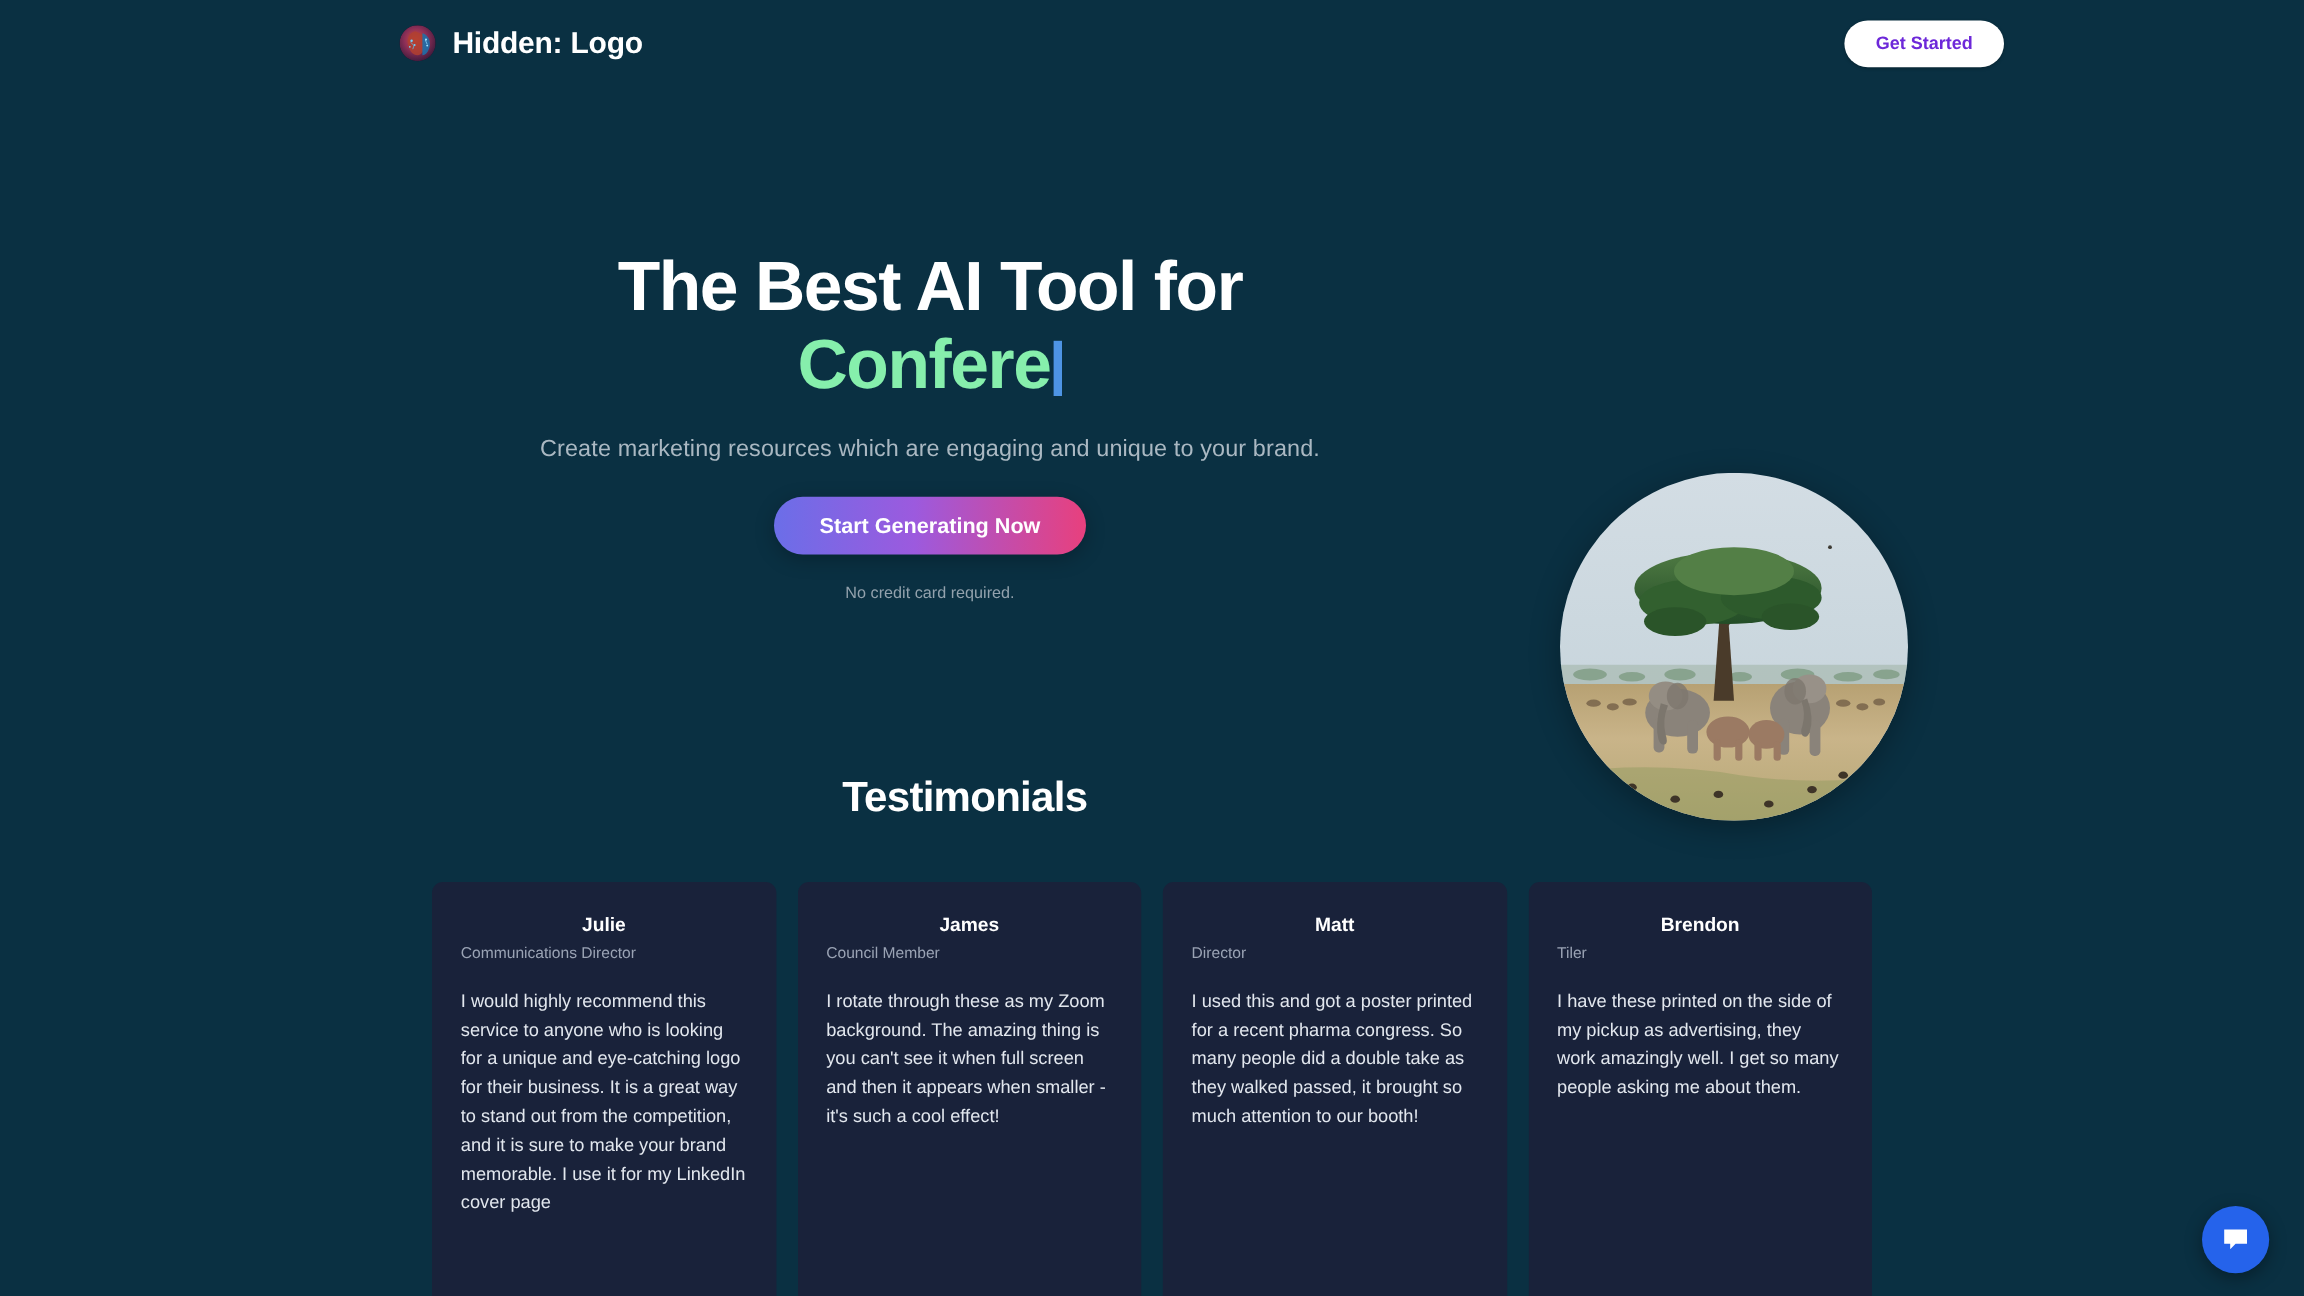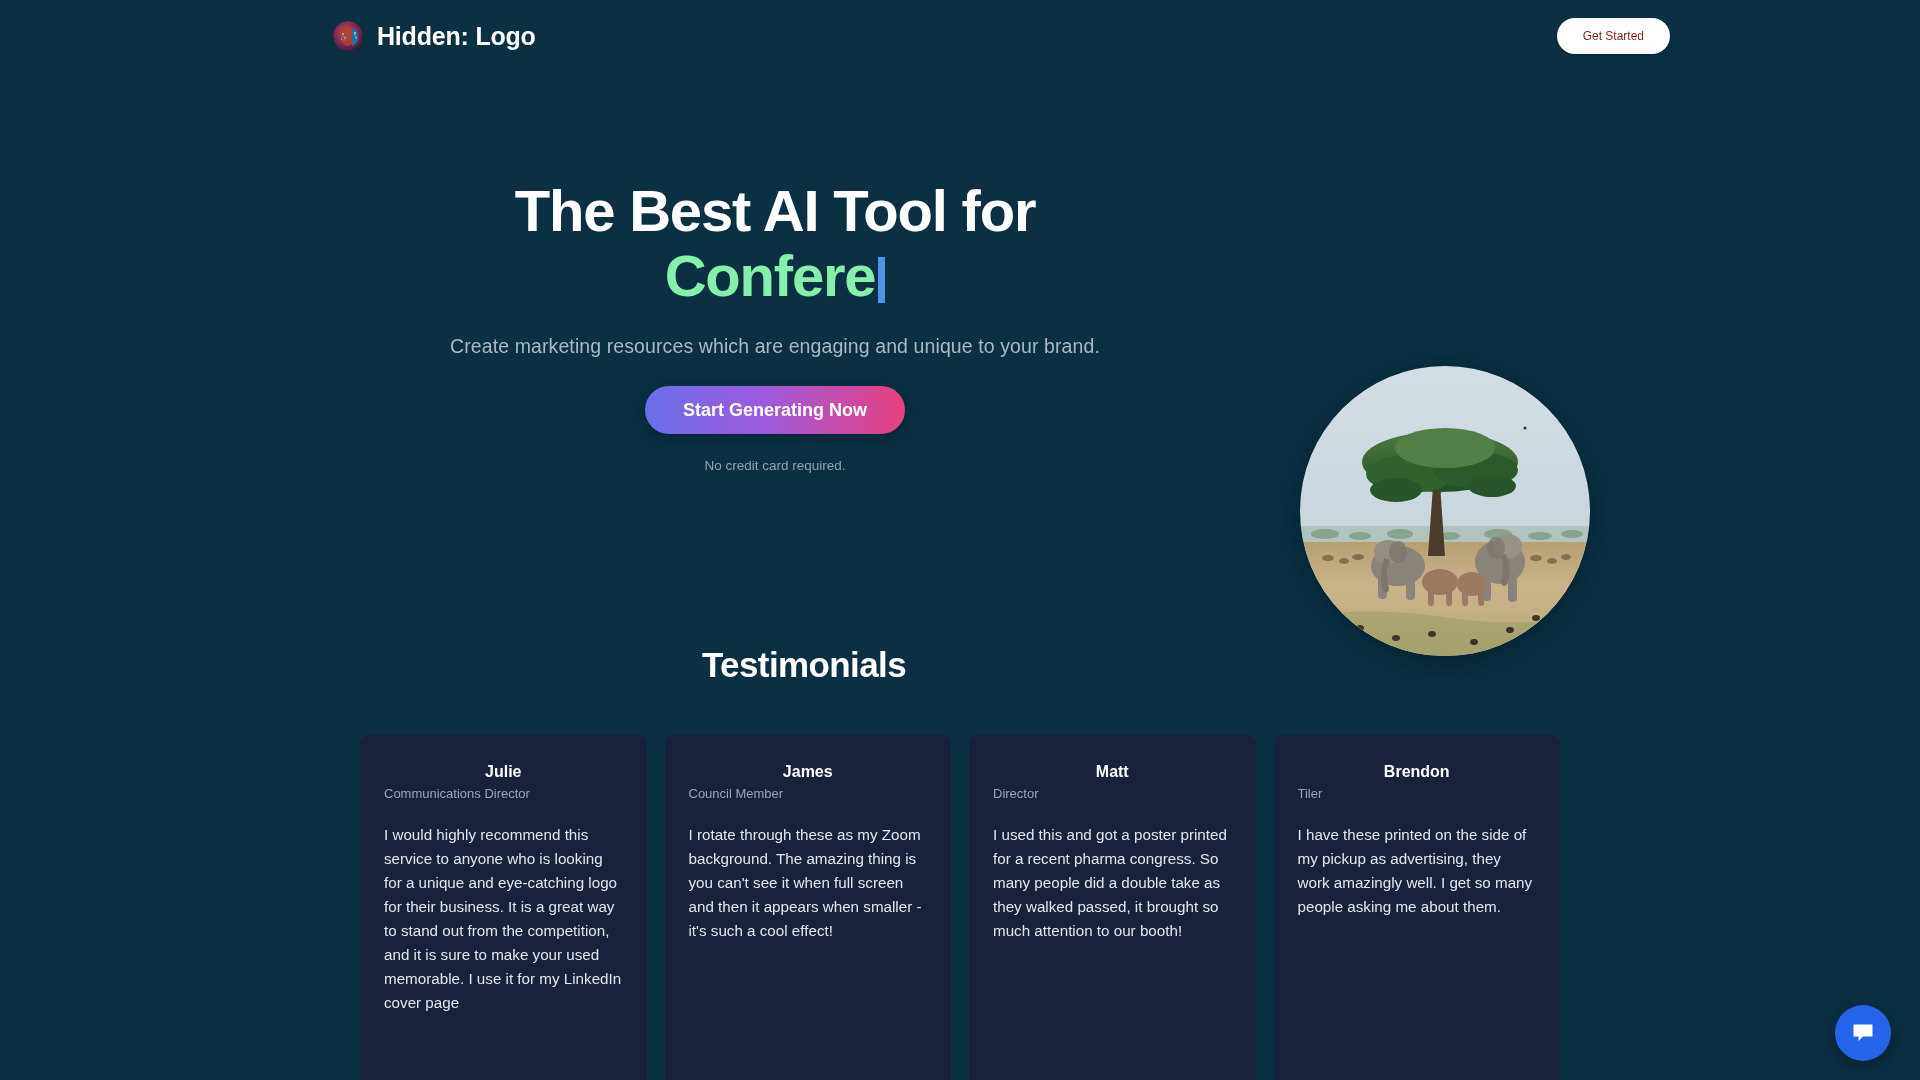--- a/index.html
+++ b/index.html
@@ -22,31 +22,31 @@
     width:30px; height:30px; border-radius:50%;
     overflow:hidden; flex:none; position:relative;
     background:#2a1530;
   }
   .brand-mark svg{ display:block; width:100%; height:100%; }
   .brand-title{
     font-size:25px; font-weight:700; color:#ffffff; letter-spacing:-0.2px;
     white-space:nowrap;
   }
   .get-started{
-    background:#ffffff; color:#7f1d1d;
+    background:#ffffff; color:#6d28d9;
     border:none; border-radius:999px;
     font-family:"Liberation Sans", sans-serif;
-    font-size:12px; font-weight:400;
+    font-size:15px; font-weight:700;
     padding:12px 26px; cursor:pointer; line-height:1;
     box-shadow:0 1px 3px rgba(0,0,0,.25);
   }
 
   
   .hero{
-    position:absolute; top:154px; left:0; width:1644px; height:420px;
+    position:absolute; top:182px; left:0; width:1644px; height:420px;
   }
   .hero-copy{
     position:absolute; left:220px; top:25px; width:1110px; text-align:center;
   }
   .headline{
     font-size:58px; font-weight:800; color:#ffffff;
     line-height:1.12; letter-spacing:-1.2px;
   }
   .headline .typed{ color:#86efac;text-align:center; }
   .cursor{
@@ -250,21 +250,21 @@
     </svg>
   </div>
 </section>
 
 <h2 class="testimonials-title">Testimonials</h2>
 
 <div class="cards">
   <article class="card">
     <div class="card-name">Julie</div>
     <div class="card-role">Communications Director</div>
-    <p class="card-quote">I would highly recommend this service to anyone who is looking for a unique and eye-catching logo for their business. It is a great way to stand out from the competition, and it is sure to make your used memorable. I use it for my LinkedIn cover page</p>
+    <p class="card-quote">I would highly recommend this service to anyone who is looking for a unique and eye-catching logo for their business. It is a great way to stand out from the competition, and it is sure to make your brand memorable. I use it for my LinkedIn cover page</p>
   </article>
   <article class="card">
     <div class="card-name">James</div>
     <div class="card-role">Council Member</div>
     <p class="card-quote">I rotate through these as my Zoom background. The amazing thing is you can't see it when full screen and then it appears when smaller - it's such a cool effect!</p>
   </article>
   <article class="card">
     <div class="card-name">Matt</div>
     <div class="card-role">Director</div>
     <p class="card-quote">I used this and got a poster printed for a recent pharma congress. So many people did a double take as they walked passed, it brought so much attention to our booth!</p>

